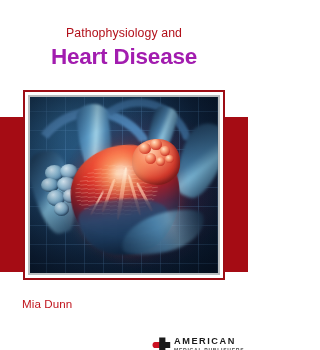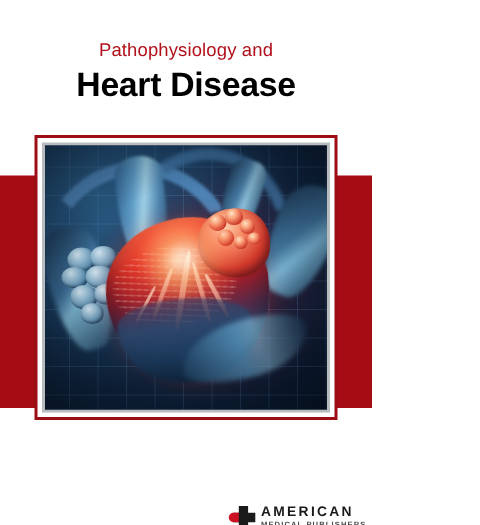--- a/index.html
+++ b/index.html
@@ -34,21 +34,21 @@
   }
   .title-sub {
     color: #b2101a;
     font-size: 12.3px;
     line-height: 15px;
     letter-spacing: 0.1px;
     font-weight: 400;
     white-space: nowrap;
   }
   .title-main {
-    color: #000000;
+    color: #a21caf;
     font-size: 22.5px;
     line-height: 26px;
     font-weight: 700;
     letter-spacing: -0.2px;
     margin-top: 3px;
     white-space: nowrap;
   }
 
   
   #red-band {
@@ -396,20 +396,21 @@
           <div class="heart-glow"></div>
           <div class="heart-lower"></div>
           <div class="vessel v-bottomtail"></div>
 
           <div class="art-vignette"></div>
         </div>
       </div>
     </div>
   </div>
 
+  <div id="author">Mia Dunn</div>
 
   <div id="publisher">
     <div id="logo-mark">
       <svg width="19" height="16" viewBox="0 0 19 16" xmlns="http://www.w3.org/2000/svg" aria-hidden="true">
 
         <path d="M7.2 0.4 H13.4 V4.9 H18.2 V11.1 H13.4 V15.6 H7.2 V11.1 H3.6 V4.9 H7.2 Z" fill="#1a1a1a"></path>
 
         <path d="M4.2 4.9 H7.2 V11.1 H4.2 A3.1 3.1 0 0 1 4.2 4.9 Z" fill="#cc1122"></path>
         <circle cx="3.6" cy="8.0" r="3.1" fill="#cc1122"></circle>
       </svg>

